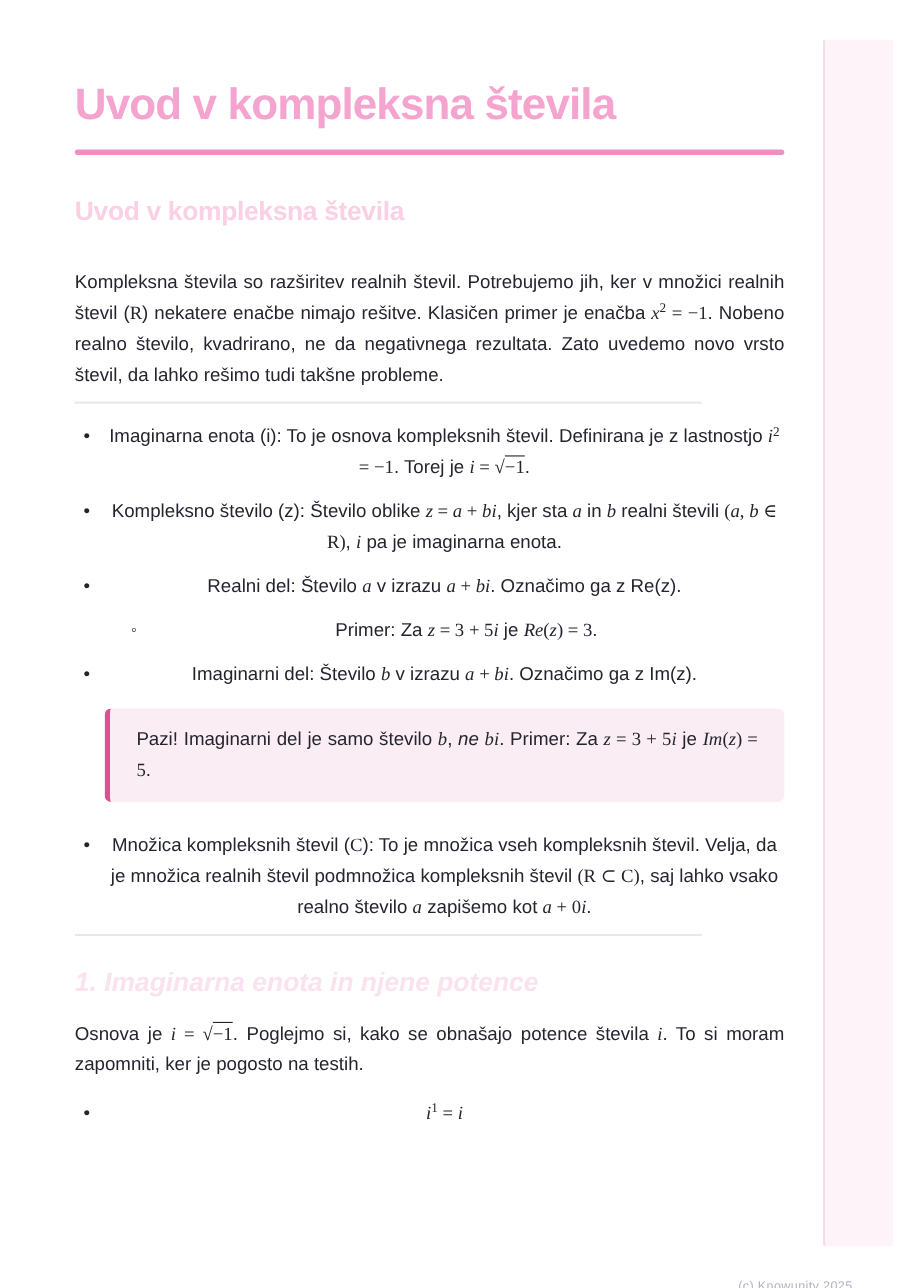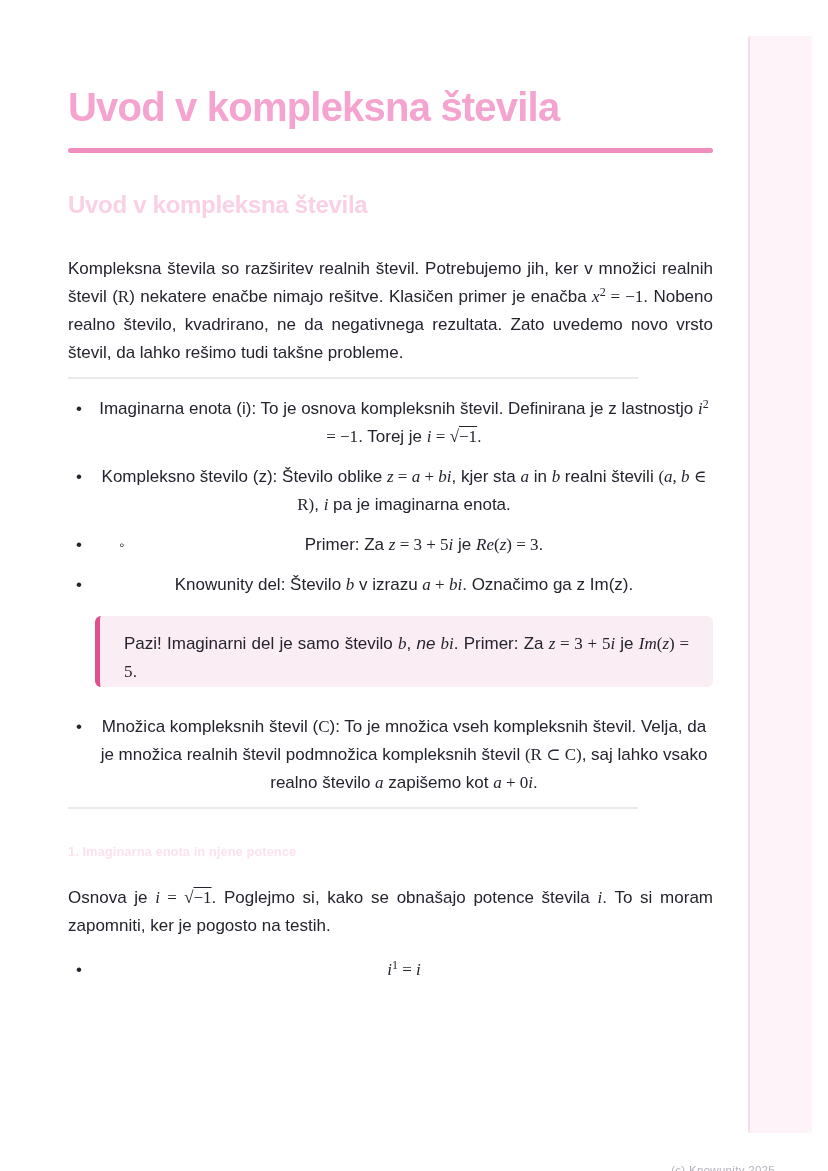--- a/index.html
+++ b/index.html
@@ -16,31 +16,31 @@
     background:var(--page-bg);
     font-family:"Liberation Sans",sans-serif;
     color:var(--body-text);
   }
   .side-band{
     position:absolute;top:36px;right:16px;width:64px;height:1097px;
     background:var(--band-pink);
     border-left:2px solid var(--band-edge-pink);
     border-radius:3px;
   }
-  .content{position:absolute;left:68px;top:12px;width:645px;}
+  .content{position:absolute;left:68px;top:0;width:645px;}
   h1{
     margin:72px 0 0 0;font-size:40px;line-height:46px;font-weight:700;
     letter-spacing:-0.8px;color:var(--title-pink);
   }
   .title-rule{height:5px;margin-top:18px;background:var(--rule-pink);border-radius:3px;}
   h2{margin:0;font-size:24px;line-height:30px;font-weight:700;letter-spacing:-0.3px;}
   .h2-intro{margin-top:37px;color:var(--h2-intro-pink);}
   .h2-key{margin-top:30px;color:var(--h2-key-pink);}
   .h2-detail{margin-top:28px;color:var(--h2-detail-pink);}
-  h3{margin:30px 0 0 0;font-size:13px;line-height:25px;font-weight:700;color:var(--h3-pink);}
+  h3{margin:30px 0 0 0;font-size:24px;line-height:25px;font-weight:700;color:var(--h3-pink);font-style:italic;}
   p{margin:0;}
   .body-text{font-size:17px;line-height:28px;}
   .just{text-align:justify;}
   .p-intro{margin-top:35px;}
   .p-detail{margin-top:20px;}
   hr.divider{
     border:none;border-top:2px solid var(--divider-gray);
     margin:10px 0 0 0;width:570px;
   }
   ul.list{margin:16px 0 0 0;padding:0;list-style:none;}
@@ -49,21 +49,21 @@
   .marker{position:absolute;left:8px;top:0;}
   ul.sub-list{margin:12px 0 0 0;padding:0;list-style:none;}
   ul.sub-list > li{position:relative;padding-left:40px;font-size:17px;line-height:28px;}
   ul.sub-list .marker{left:24px;font-size:15px;}
   .li-text{display:block;text-align:center;}
   .callout{
     margin:17px 0 26px 27px;
     background:var(--callout-bg);
     border-left:5px solid var(--callout-border);
     border-radius:6px;
-    padding:14px 24px 1px 24px;
+    padding:14px 24px 15px 24px;
   }
   .callout-text{font-size:17px;line-height:28px;}
   .list-continued{margin-top:0;}
   .list-detail{margin-top:14px;}
   
   .seg-t{}
   .seg-b{font-weight:400;}
   .seg-i{font-style:italic;}
   .seg-m{font-family:"Liberation Serif","DejaVu Serif",serif;font-style:italic;}
   .seg-r{font-family:"Liberation Serif","DejaVu Serif",serif;}
@@ -98,30 +98,31 @@
     <li>
       <span class="marker">•</span>
       <span class="li-text just"><span class="seg-b">Imaginarna enota (i)</span><span class="seg-t">: To je osnova kompleksnih števil. Definirana je z lastnostjo </span><span class="seg-m">i</span><sup class="seg-sup">2</sup><span class="seg-r"> = −1</span><span class="seg-t">. Torej je </span><span class="seg-m">i</span><span class="seg-r"> = </span><span class="seg-q"><span class="radical">√</span><span class="radicand">−1</span></span><span class="seg-t">.</span></span>
     </li>
     <li>
       <span class="marker">•</span>
       <span class="li-text just"><span class="seg-b">Kompleksno število (z)</span><span class="seg-t">: Število oblike </span><span class="seg-m">z</span><span class="seg-r"> = </span><span class="seg-m">a</span><span class="seg-r"> + </span><span class="seg-m">bi</span><span class="seg-t">, kjer sta </span><span class="seg-m">a</span><span class="seg-t"> in </span><span class="seg-m">b</span><span class="seg-t"> realni števili </span><span class="seg-r">(</span><span class="seg-m">a</span><span class="seg-r">, </span><span class="seg-m">b</span><span class="seg-r"> ∈ R)</span><span class="seg-t">, </span><span class="seg-m">i</span><span class="seg-t"> pa je imaginarna enota.</span></span>
     </li>
     <li>
       <span class="marker">•</span>
+      <span class="li-text just"><span class="seg-b">Realni del</span><span class="seg-t">: Število </span><span class="seg-m">a</span><span class="seg-t"> v izrazu </span><span class="seg-m">a</span><span class="seg-r"> + </span><span class="seg-m">bi</span><span class="seg-t">. Označimo ga z </span><span class="seg-b">Re(z)</span><span class="seg-t">.</span></span>
       <ul class="sub-list">
         <li>
           <span class="marker">◦</span>
           <span class="li-text"><span class="seg-t">Primer: Za </span><span class="seg-m">z</span><span class="seg-r"> = 3 + 5</span><span class="seg-m">i</span><span class="seg-t"> je </span><span class="seg-m">Re</span><span class="seg-r">(</span><span class="seg-m">z</span><span class="seg-r">) = 3</span><span class="seg-t">.</span></span>
         </li>
       </ul>
     </li>
     <li>
       <span class="marker">•</span>
-      <span class="li-text just"><span class="seg-b">Knowunity del</span><span class="seg-t">: Število </span><span class="seg-m">b</span><span class="seg-t"> v izrazu </span><span class="seg-m">a</span><span class="seg-r"> + </span><span class="seg-m">bi</span><span class="seg-t">. Označimo ga z </span><span class="seg-b">Im(z)</span><span class="seg-t">.</span></span>
+      <span class="li-text just"><span class="seg-b">Imaginarni del</span><span class="seg-t">: Število </span><span class="seg-m">b</span><span class="seg-t"> v izrazu </span><span class="seg-m">a</span><span class="seg-r"> + </span><span class="seg-m">bi</span><span class="seg-t">. Označimo ga z </span><span class="seg-b">Im(z)</span><span class="seg-t">.</span></span>
     </li>
   </ul>
 
   <div class="callout">
     <p class="callout-text just"><span class="seg-b">Pazi!</span><span class="seg-t"> Imaginarni del je samo število </span><span class="seg-m">b</span><span class="seg-t">, </span><span class="seg-i">ne </span><span class="seg-m">bi</span><span class="seg-t">. Primer: Za </span><span class="seg-m">z</span><span class="seg-r"> = 3 + 5</span><span class="seg-m">i</span><span class="seg-t"> je </span><span class="seg-m">Im</span><span class="seg-r">(</span><span class="seg-m">z</span><span class="seg-r">) = 5</span><span class="seg-t">.</span></p>
   </div>
 
   <ul class="list list-continued">
     <li>
       <span class="marker">•</span>

